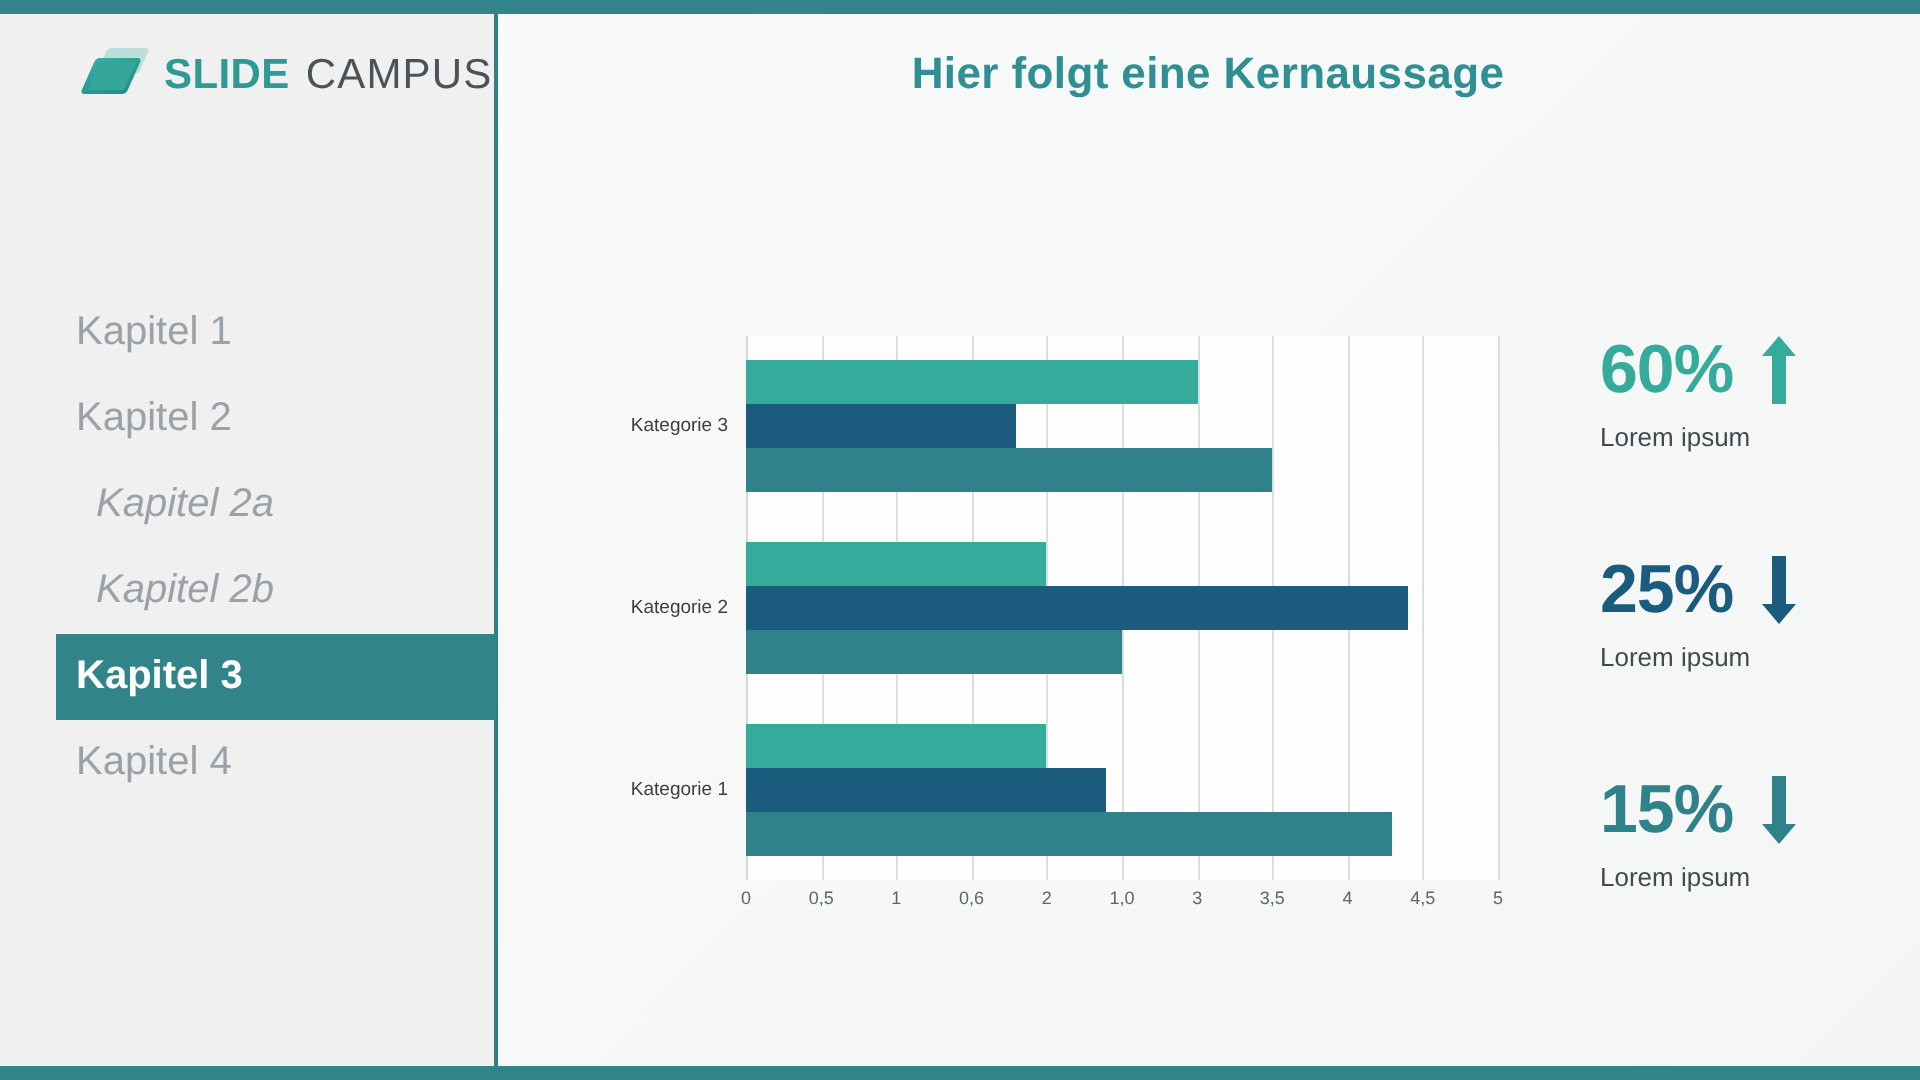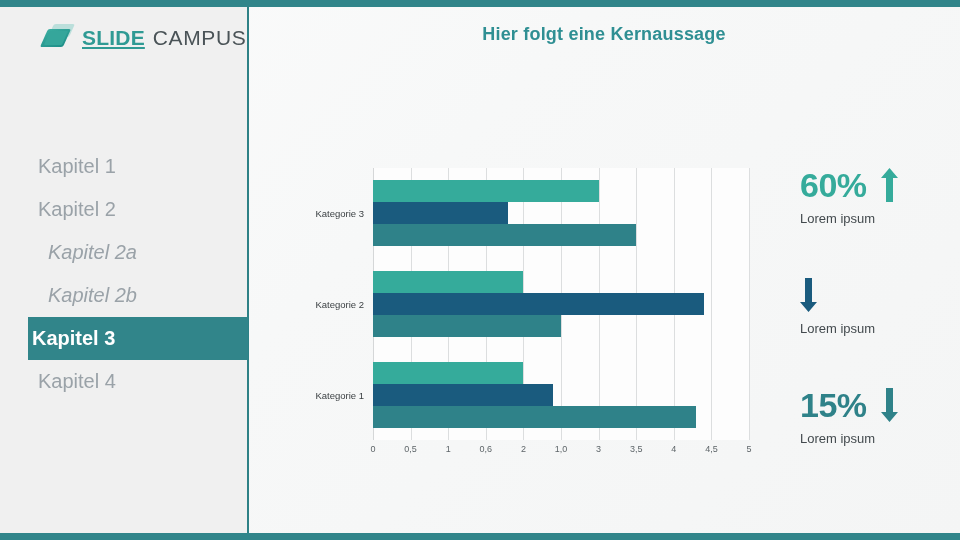--- a/index.html
+++ b/index.html
@@ -42,46 +42,46 @@
   .logo-mark .sheet-front{
     position:absolute;left:0;top:5px;width:23px;height:18px;
     background:linear-gradient(150deg,#3aada0 0%,#2a9b92 55%,#1f8f89 100%);
     transform:skewX(-24deg);border-radius:2px;
   }
   .logo-mark .sheet-edge{
     position:absolute;left:3px;top:7px;width:18px;height:14px;
     background:#35a69b;transform:skewX(-24deg);border-radius:1px;
   }
   .logo-slide{
-    font-size:21px;font-weight:bold;color:#2f9a94;letter-spacing:.2px;text-decoration:underline;
+    font-size:21px;font-weight:bold;color:#2f9a94;letter-spacing:.2px;
   }
   .logo-campus{
     font-size:21px;font-weight:normal;color:#4a5357;letter-spacing:.6px;
   }
 
   
   #nav{position:absolute;left:0;top:145px;width:248px;}
   .nav-item{
     position:relative;height:43px;display:flex;align-items:center;
     font-size:20px;color:#9aa2a8;
   }
   .nav-item .nav-label{padding-left:38px;}
   .nav-item.indent .nav-label{padding-left:48px;font-style:italic;}
   .nav-item.active{
     background:#31858a;margin-left:28px;width:220px;
   }
   .nav-item.active .nav-label{
-    padding-left:4px;color:#ffffff;font-weight:bold;
+    padding-left:10px;color:#ffffff;font-weight:bold;
   }
 
   
   #title{
     position:absolute;left:248px;top:24px;width:712px;
     text-align:center;
-    font-size:18px;font-weight:bold;color:#2f8f93;
+    font-size:22px;font-weight:bold;color:#2f8f93;
     letter-spacing:.2px;
   }
 
   
   #chart{
     position:absolute;left:296px;top:168px;width:460px;height:292px;
   }
   #cat-labels{
     position:absolute;left:0;top:0;width:72px;height:272px;
   }
@@ -216,20 +216,21 @@
           <div class="kpi-arrow">
             <svg width="17" height="34" viewBox="0 0 17 34">
               <polygon points="8.5,0 17,10 12,10 12,34 5,34 5,10 0,10" fill="#35ab9b"></polygon>
             </svg>
           </div>
         </div>
         <div class="kpi-caption">Lorem ipsum</div>
       </div>
       <div class="kpi">
         <div class="kpi-row">
+          <div class="kpi-value" style="color: rgb(26, 91, 126);">25%</div>
           <div class="kpi-arrow">
             <svg width="17" height="34" viewBox="0 0 17 34">
               <polygon points="8.5,34 17,24 12,24 12,0 5,0 5,24 0,24" fill="#1a5b7e"></polygon>
             </svg>
           </div>
         </div>
         <div class="kpi-caption">Lorem ipsum</div>
       </div>
       <div class="kpi">
         <div class="kpi-row">

